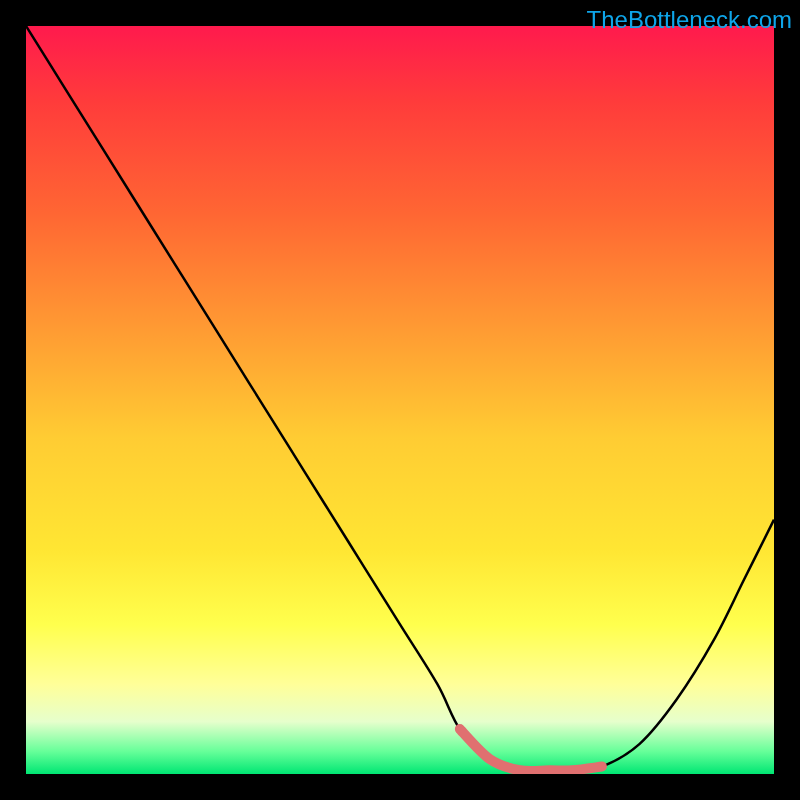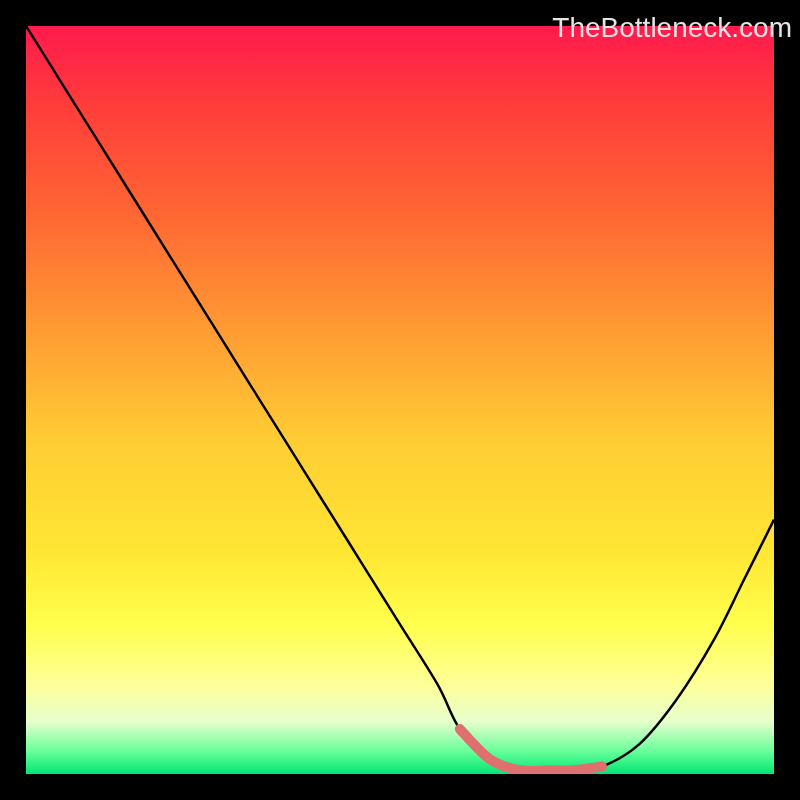--- a/index.html
+++ b/index.html
@@ -19,24 +19,24 @@
       #ffcc33 55%,
       #ffe633 70%,
       #ffff4d 80%,
       #ffff99 88%,
       #e6ffcc 93%,
       #66ff99 97%,
       #00e673 100%);
   }
   .watermark {
     position: absolute;
-    top: 12px;
+    top: 6px;
     right: 8px;
-    color: #e5e5e5;
-    font-size: 28px;
+    color: #0ea5e9;
+    font-size: 24px;
     font-weight: 500;
     z-index: 10;
   }
   svg.curves {
     position: absolute;
     left: 26px;
     top: 26px;
     width: 748px;
     height: 748px;
     z-index: 5;

